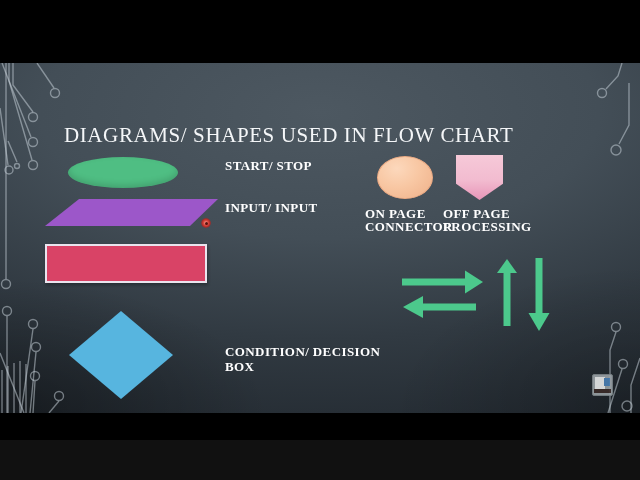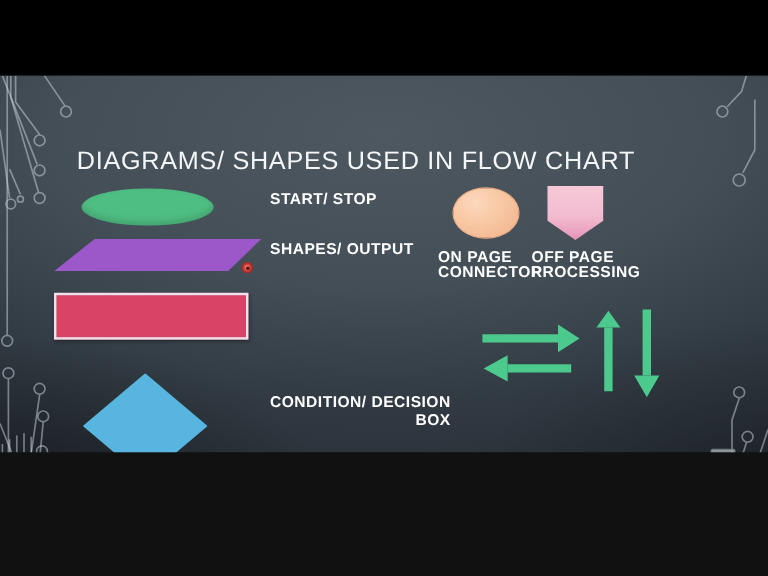--- a/index.html
+++ b/index.html
@@ -1,17 +1,17 @@
 <!DOCTYPE html>
 <html><head>
 <meta charset="utf-8">
 <style>
   html,body{margin:0;padding:0;background:#111;}
-  .stage{position:relative;width:640px;height:377px;background:#000;overflow:hidden;
-         font-family:Liberation Sans, sans-serif;}
+  .stage{position:relative;width:640px;height:440px;background:#000;overflow:hidden;
+         font-family:Liberation Serif, serif;}
   .letterbox{position:absolute;left:0;width:640px;background:#000;}
   .letterbox.top{top:0;height:63px;}
   .letterbox.bottom{top:413px;height:67px;}
   .slide{position:absolute;left:0;top:63px;width:640px;height:350px;overflow:hidden;
     background:
       radial-gradient(60% 55% at 0% 100%, rgba(0,0,0,.38), rgba(0,0,0,0) 70%),
       radial-gradient(55% 60% at 100% 100%, rgba(0,0,0,.28), rgba(0,0,0,0) 70%),
       radial-gradient(115% 95% at 50% 14%, #4d5861 0%, #434e57 38%, #313a42 68%, #232a31 100%);}
   .deco{position:absolute;top:0;height:350px;width:70px;pointer-events:none;}
   .deco.left{left:0;} .deco.right{left:570px;}
@@ -102,27 +102,27 @@
       <circle cx="57" cy="343" r="5"></circle>
       <path d="M70 295 L61 322 L61 350"></path>
     </svg>
 
     <div class="title">DIAGRAMS/ SHAPES USED IN FLOW CHART</div>
 
     <div class="shape ellipse-green"></div>
     <div class="lbl" style="left:225px;top:95px;">START/ STOP</div>
 
     <div class="shape parallelogram"></div>
-    <div class="lbl" style="left:225px;top:137px;">SHAPES/ OUTPUT</div>
+    <div class="lbl" style="left:225px;top:137px;">INPUT/ INPUT</div>
     <div class="pointer-dot"></div>
 
     <div class="shape rect-pink"></div>
 
     <div class="shape diamond-blue"></div>
-    <div class="lbl" style="left:225px;top:264px;text-align:right;">CONDITION/ DECISION
+    <div class="lbl" style="left:225px;top:281px;">CONDITION/ DECISION
 BOX</div>
 
     <div class="shape circle-peach"></div>
     <div class="lbl center" style="left:365px;top:144px;width:80px;">ON PAGE
 CONNECTOR</div>
 
     <div class="shape pentagon-pink"></div>
     <div class="lbl center" style="left:443px;top:144px;width:80px;">OFF PAGE
 PROCESSING</div>
 

